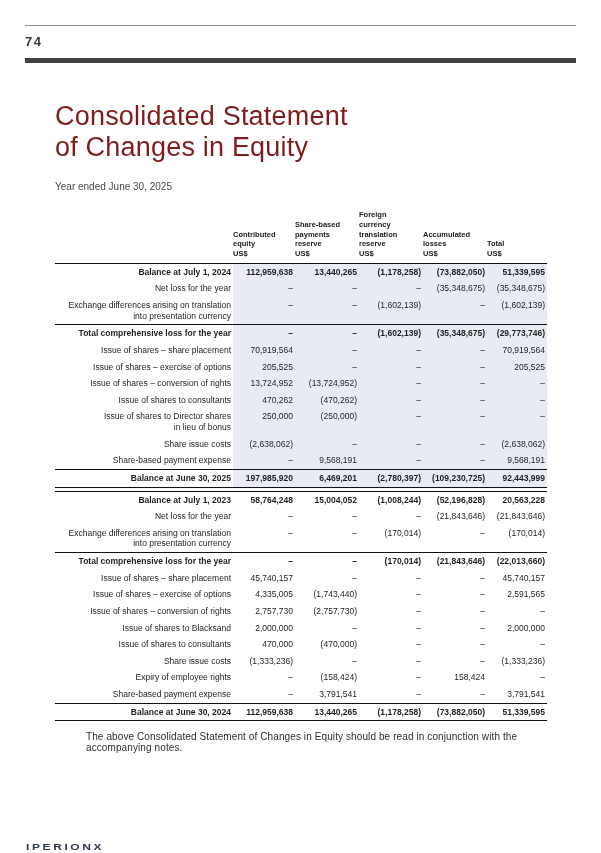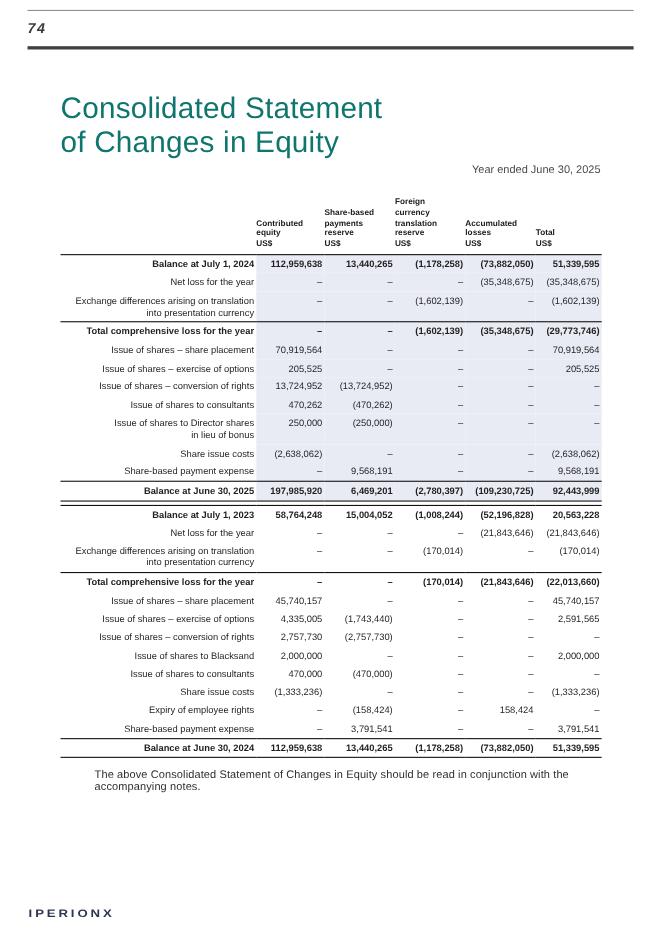--- a/index.html
+++ b/index.html
@@ -7,33 +7,33 @@
   body {
     font-family: "Liberation Sans", sans-serif;
     background: #ffffff;
     color: #1f1f1f;
     position: relative;
     overflow: hidden;
   }
   .page { width: 601px; height: 853px; position: relative; }
 
   
-  .page-head { margin: 9px 25px 0 25px; border-top: 1px solid #8f8f8f; border-bottom: 3px solid #404040; font-style: italic; }
+  .page-head { margin: 25px 25px 0 25px; border-top: 1px solid #8f8f8f; border-bottom: 5px solid #404040; }
   .page-num {
     font-size: 13px; font-weight: 700; letter-spacing: 1.5px; color: #3a3a3a;
     padding: 8px 0 9px 0;
   }
 
   
   .title-block { margin: 38px 55px 0 55px; }
   .page-title {
-    font-size: 27px; line-height: 31px; font-weight: 400; color: #0f766e;
+    font-size: 27px; line-height: 31px; font-weight: 400; color: #7f1d1d;
     letter-spacing: 0.2px; white-space: pre-line;
   }
-  .subtitle { margin-top: 4px; font-size: 10px; color: #4a4a4a; text-align: right; }
+  .subtitle { margin-top: 18px; font-size: 10px; color: #4a4a4a; }
 
   
   .table-wrap { margin: 18px 55px 0 55px; }
   table.equity-table {
     width: 492px; border-collapse: collapse; table-layout: fixed;
   }
   table.equity-table + table.equity-table { margin-top: 3px; }
   col.c-label { width: 178px; }
   col.c-n1 { width: 62px; }
   col.c-n2 { width: 64px; }

